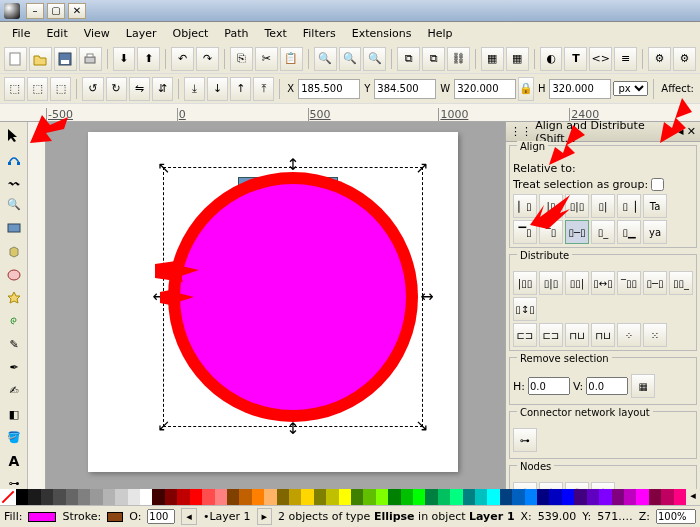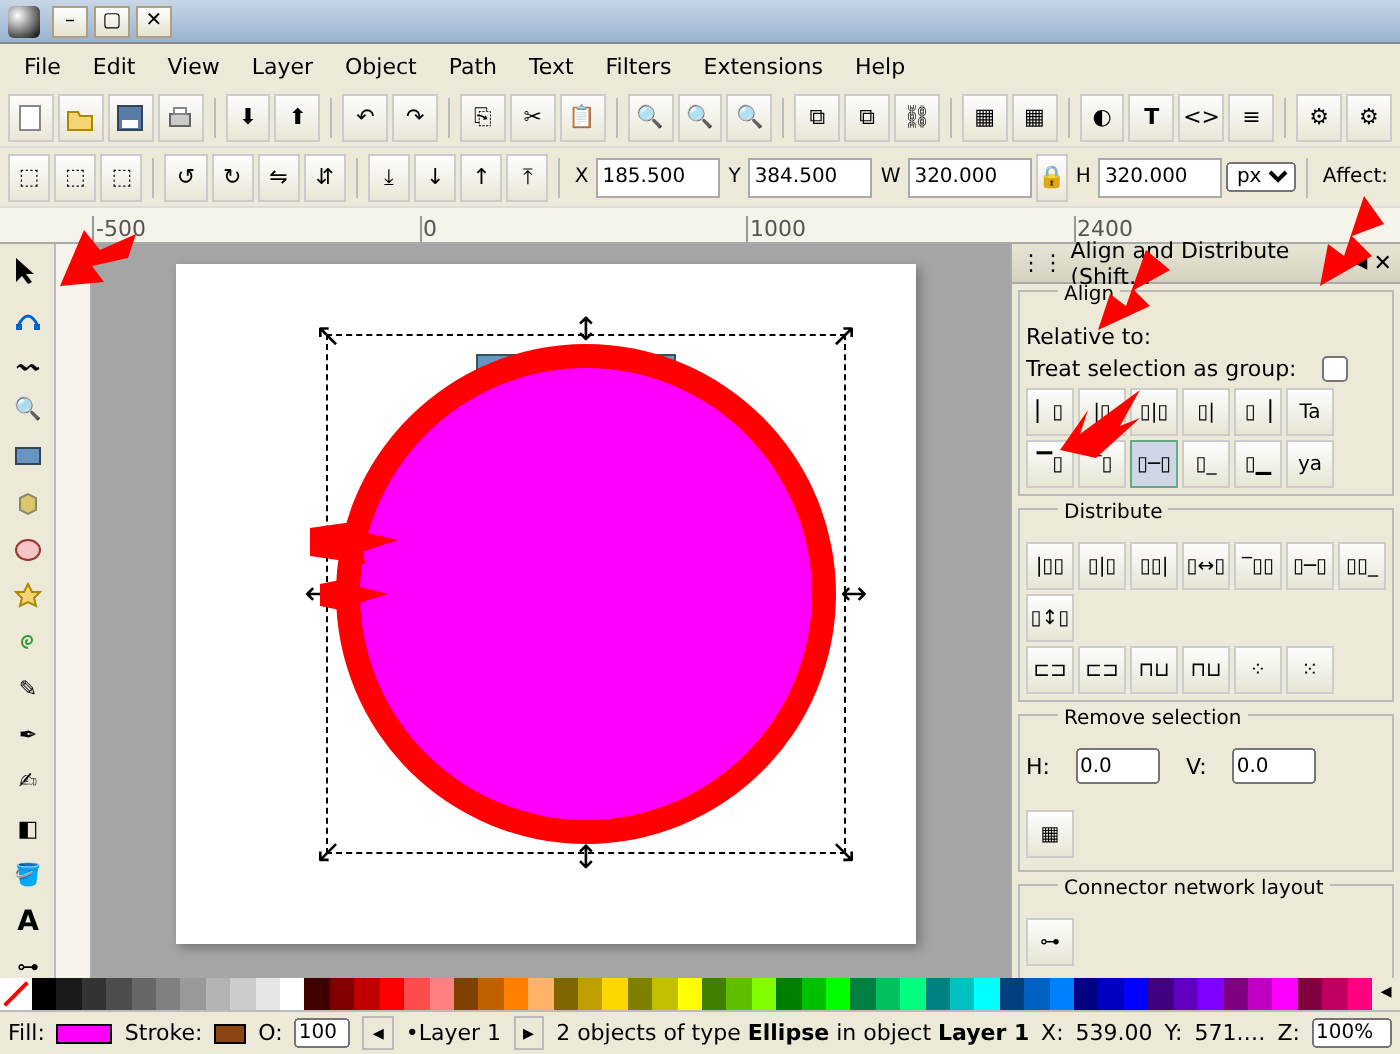--- a/index.html
+++ b/index.html
@@ -17,21 +17,21 @@
 .menubar .mitem { padding: 3px 8px; }
 
 
 .tbrow { height: 30px; background: #ece9d8; display: flex; align-items: center; padding: 0 4px; gap: 2px; border-bottom: 1px solid #ddd; }
 .tbrow .btn { width: 24px; height: 24px; border: 1px solid #ccc; background: linear-gradient(#fdfdfd,#eae7d6); display: flex; align-items: center; justify-content: center; }
 .tbrow .sep { width: 1px; height: 20px; background: #bbb; margin: 0 3px; }
 .tbrow .spin { width: 62px; height: 20px; border: 1px solid #aaa; background: #fff; font-size: 10px; padding: 1px 2px; }
 .tbrow .lbl { font-size: 10px; padding: 0 2px; }
 
 
-.ruler-h { height: 18px; background: #f5f3ea; border-bottom: 1px solid #aaa; display:flex; align-items:flex-end; font-size:8px; color:#555;}
+.ruler-h { height: 18px; background: #f5f3ea; border-bottom: 1px solid #aaa; display:flex; align-items:flex-end; font-size:8px; color:#555;text-decoration:underline;}
 .ruler-h .tick { flex:1; border-left:1px solid #999; padding-left:1px; }
 
 
 .mainrow { display: flex; height: 375px; }
 .toolbox { width: 28px; background: #ece9d8; border-right: 1px solid #bbb; display: flex; flex-direction: column; gap: 1px; padding: 2px; }
 .toolbox .tool { width: 24px; height: 24px; border: 1px solid transparent; display: flex; align-items: center; justify-content: center; }
 
 .canvas-wrap { flex: 1; background: #a5a5a5; position: relative; overflow: hidden; }
 .ruler-v { position:absolute; left:0; top:0; width:18px; height:100%; background:#f5f3ea; border-right:1px solid #aaa; }
 .canvas { position: absolute; left: 60px; top: 10px; width: 370px; height: 340px; background: #fff; box-shadow: 2px 2px 5px rgba(0,0,0,0.3); }
@@ -41,22 +41,22 @@
 .sel-box .handle { position: absolute; width: 14px; height: 14px; color: #000; font-size: 16px; line-height:14px; text-align:center; }
 .rect-shape { position:absolute; left:210px; top:55px; width:100px; height:80px; background:#6a94c2; border:1px solid #355; }
 .circle-outer { position: absolute; left: 140px; top: 50px; width: 250px; height: 250px; border-radius: 50%; background: #ff0000; }
 .circle-inner { position: absolute; left: 152px; top: 62px; width: 226px; height: 226px; border-radius: 50%; background: #ff00ff; }
 
 
 .panel { width: 195px; background: #ece9d8; border-left: 1px solid #aaa; display: flex; flex-direction: column; }
 .panel .phead { height: 20px; background: linear-gradient(#e8e5d5,#d5d2c0); border-bottom:1px solid #aaa; display:flex; align-items:center; padding: 0 4px; font-size:10px; }
 .panel .phead .x { margin-left:auto; }
 .panel .section { border:1px solid #bbb; margin:3px; padding:3px; }
-.panel .slabel { position:relative; top:-9px; left:16px; background:#ece9d8; padding:0 3px; font-size:10px; display:inline-block; }
-.panel .row { display:flex; align-items:center; gap:13px; margin-bottom:3px; flex-wrap:wrap; }
+.panel .slabel { position:relative; top:-9px; left:4px; background:#ece9d8; padding:0 3px; font-size:10px; display:inline-block; }
+.panel .row { display:flex; align-items:center; gap:3px; margin-bottom:3px; flex-wrap:wrap; }
 .panel select { font-size:10px; width:100px; }
 .panel .iconbtn { width:24px; height:24px; border:1px solid #ccc; background:linear-gradient(#fdfdfd,#e8e5d4); display:flex; align-items:center; justify-content:center; font-size:10px;}
 .panel .iconbtn.hl { background:#cfd7e6; border-color:#6a8; }
 .panel input.sm { width:42px; height:18px; font-size:10px; }
 
 
 .bottombar { position:absolute; left:0; bottom:0; width:100%; }
 .palette { height: 16px; display:flex; }
 .palette .none { width:16px; height:16px; background:#fff; position:relative; }
 .palette .none:after { content:''; position:absolute; left:0; top:7px; width:100%; height:2px; background:#f00; transform:rotate(-45deg); }
@@ -177,20 +177,21 @@
   <span class="lbl">H</span>
   <input class="spin" value="320.000" style="">
   <select style="width:38px;font-size:10px"><option>px</option></select>
   <div class="sep"></div>
   <span class="lbl">Affect:</span>
 </div>
 
 <div class="ruler-h" style="padding-left:46px">
   <div class="tick">-500</div>
   <div class="tick">0</div>
+  <div class="tick">500</div>
   <div class="tick">1000</div>
   <div class="tick">2400</div>
 </div>
 
 <div class="mainrow">
 
   <div class="toolbox">
     <div class="tool">
         <svg width="16" height="16">
           <path d="M2 2 L2 14 L5 11 L8 15 L10 14 L7 10 L11 10 Z" fill="#000"></path>

